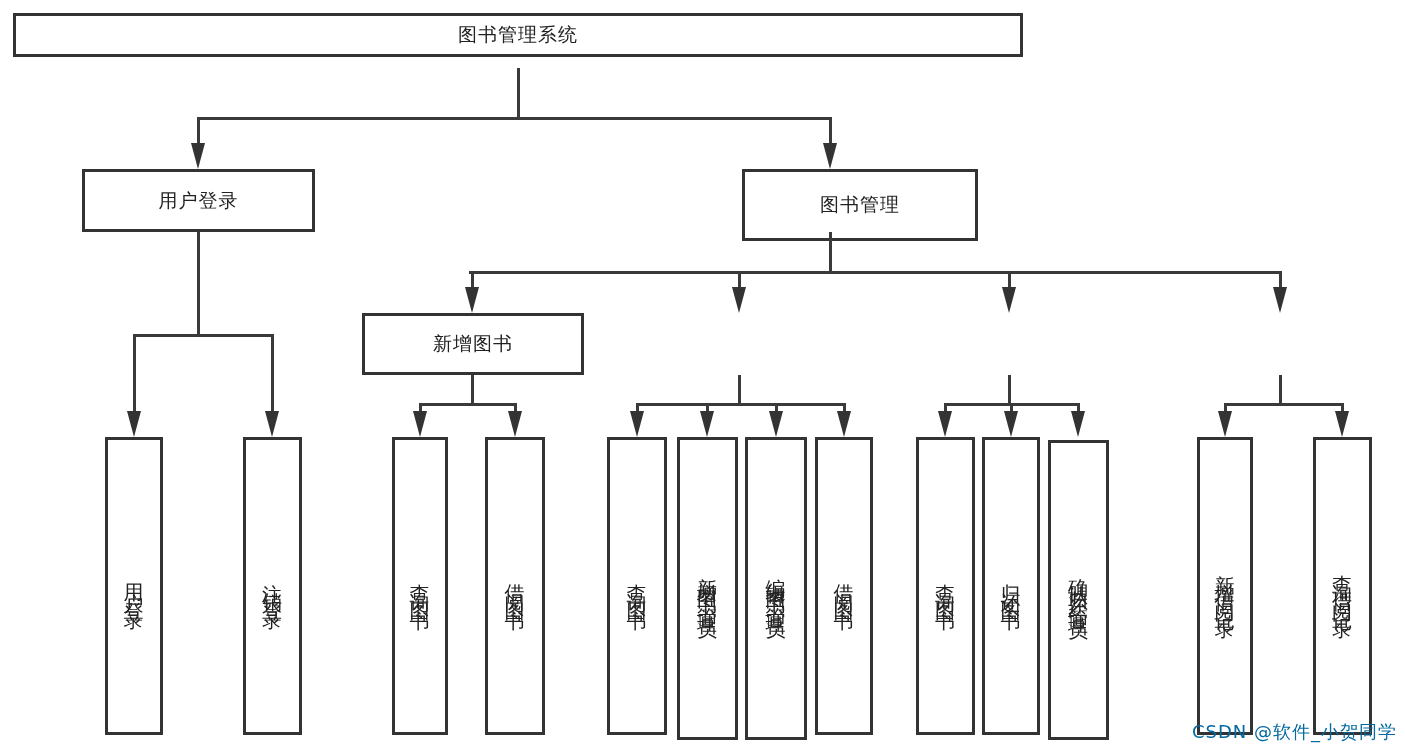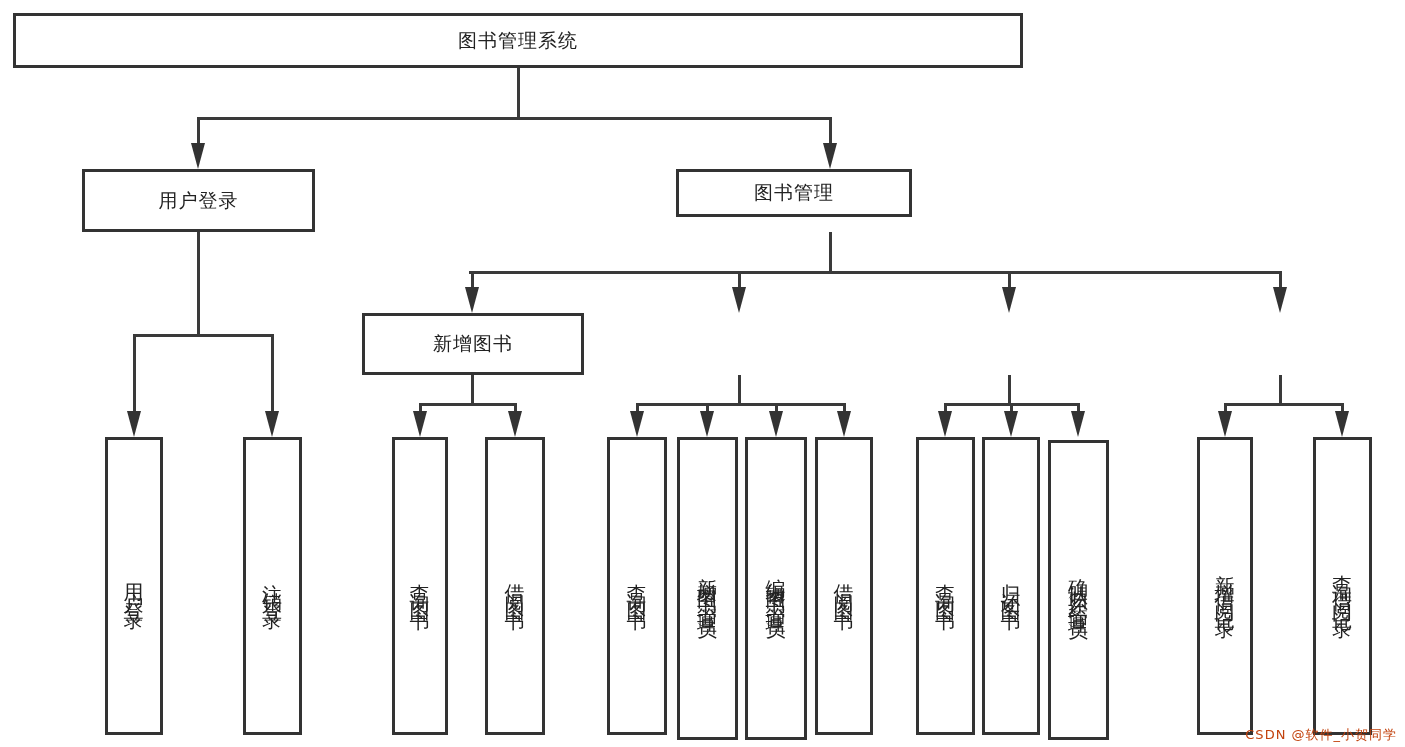--- a/index.html
+++ b/index.html
@@ -22,43 +22,43 @@
   }
   .hline,.vline{position:absolute;background:#3a3a3a;}
   .hline{height:3px;}
   .vline{width:3px;}
   .arrow{
     position:absolute;width:0;height:0;
     border-left:7px solid transparent;border-right:7px solid transparent;
     border-top:26px solid #333333;
   }
   .watermark{
-    position:absolute;right:8px;bottom:3px;font-size:13px;color:#c2410c;letter-spacing:1px;
+    position:absolute;right:8px;bottom:3px;font-size:18px;color:#0369a1;letter-spacing:1px;
   }
 </style>
 </head>
 <body>
 
 <div class="canvas">
 
-  <div class="node" style="left:13px;top:13px;width:1010px;height:55px;">
+  <div class="node" style="left:13px;top:13px;width:1010px;height:44px;">
     <span>图书管理系统</span>
   </div>
 
   <div class="vline" style="left:517px;top:68px;height:50px;"></div>
   <div class="hline" style="left:197px;top:117px;width:634px;"></div>
   <div class="vline" style="left:197px;top:117px;height:28px;"></div>
   <div class="arrow" style="left:191px;top:143px;"></div>
   <div class="vline" style="left:829px;top:117px;height:28px;"></div>
   <div class="arrow" style="left:823px;top:143px;"></div>
 
   <div class="node" style="left:82px;top:169px;width:233px;height:63px;">
     <span>用户登录</span>
   </div>
-  <div class="node" style="left:676px;top:169px;width:236px;height:48px;">
+  <div class="node" style="left:742px;top:169px;width:236px;height:72px;">
     <span>图书管理</span>
   </div>
 
   <div class="vline" style="left:197px;top:232px;height:104px;"></div>
   <div class="hline" style="left:133px;top:334px;width:141px;"></div>
   <div class="vline" style="left:133px;top:334px;height:79px;"></div>
   <div class="arrow" style="left:127px;top:411px;"></div>
   <div class="vline" style="left:271px;top:334px;height:79px;"></div>
   <div class="arrow" style="left:265px;top:411px;"></div>
 

